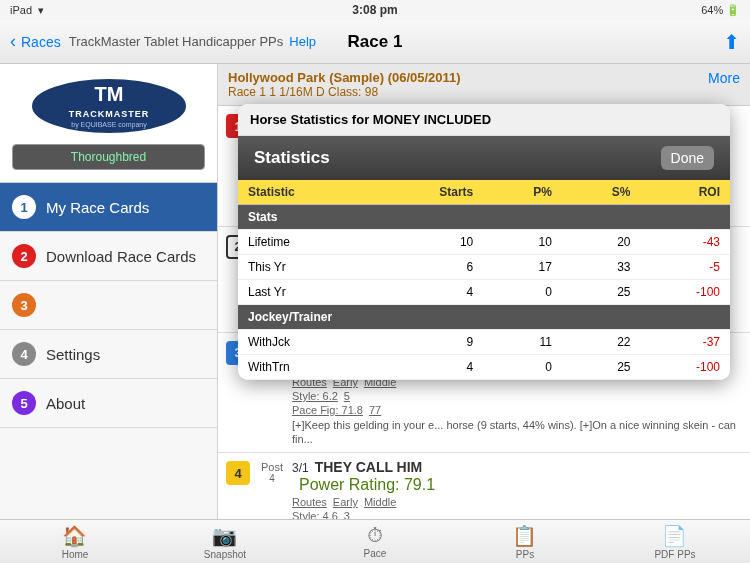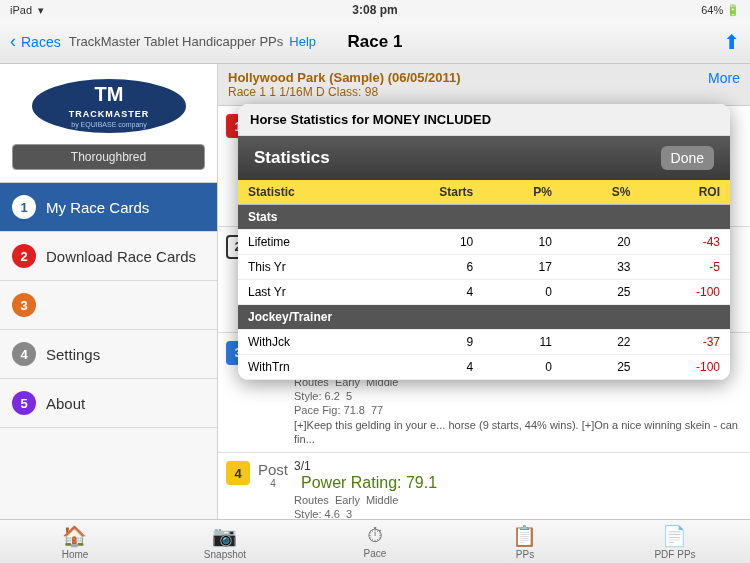--- a/index.html
+++ b/index.html
@@ -40,21 +40,21 @@
     #sidebar .logo-img {
       width: 160px; height: 60px; display: flex; align-items: center; justify-content: center;
     }
     #sidebar .segment-control {
       display: flex; width: 100%; margin-top: 8px; border: 1px solid #999; border-radius: 4px; overflow: hidden;
     }
     #sidebar .seg-btn {
       flex: 1; text-align: center; padding: 5px 0; font-size: 12px; cursor: pointer;
       background: #e0e0e0; color: #333;
     }
-    #sidebar .seg-btn.active { background: #555; color: #e5e5e5; }
+    #sidebar .seg-btn.active { background: #555; color: #86efac; }
     #sidebar .menu-item {
       display: flex; align-items: center; padding: 12px 12px; font-size: 15px;
       border-bottom: 1px solid #d8d8d8; cursor: pointer; color: #333;
     }
     #sidebar .menu-item.active { background: #2b5fa3; color: #fff; }
     #sidebar .menu-badge {
       width: 24px; height: 24px; border-radius: 12px; display: flex; align-items: center;
       justify-content: center; font-size: 13px; font-weight: 700; margin-right: 10px; flex-shrink: 0;
     }
     .badge-red { background: #e02020; color: #fff; }
@@ -83,27 +83,27 @@
     .horse-num {
       width: 24px; height: 24px; border-radius: 4px; display: flex; align-items: center;
       justify-content: center; font-size: 13px; font-weight: 700; color: #fff; margin-right: 8px;
       flex-shrink: 0; margin-top: 2px;
     }
     .h1 { background: #e02020; }
     .h2 { background: #fff; border: 2px solid #333; color: #333; }
     .h3 { background: #2b7de3; }
     .h4 { background: #f5c518; color: #333; }
     .horse-post { font-size: 10px; color: #666; text-align: center; margin-right: 6px; min-width: 28px; margin-top: 2px; }
-    .horse-post .post-label { font-size: 15px; }
+    .horse-post .post-label { font-size: 11px; }
     .horse-info { flex: 1; }
     .horse-name-line { display: flex; align-items: baseline; gap: 6px; }
     .horse-odds { font-size: 12px; color: #333; }
     .horse-name { font-size: 14px; font-weight: 700; color: #333; }
     .horse-rating { font-size: 16px; color: #4d7c0f; margin-top: 1px; margin-left: 7px; }
-    .horse-stats { display: flex; gap: 6px; margin-top: 2px; font-size: 11px; color: #666; }
+    .horse-stats { display: flex; gap: 6px; margin-top: 2px; font-size: 11px; color: #666; text-decoration: underline; }
     .horse-stats span { white-space: nowrap; }
     .horse-comment { font-size: 11px; color: #555; margin-top: 2px; line-height: 1.3; }
 
     
     #tab-bar {
       height: 44px; background: linear-gradient(to bottom, #f8f8f8, #e8e8e8);
       border-top: 1px solid #c8c8c8; display: flex; align-items: center;
     }
     .tab-item {
       flex: 1; display: flex; flex-direction: column; align-items: center; justify-content: center;
@@ -304,20 +304,21 @@
 
       <div class="horse-entry">
         <div class="horse-num h4">4</div>
         <div class="horse-post">
             <div class="post-label">Post</div>
             <div>4</div>
           </div>
         <div class="horse-info">
           <div class="horse-name-line">
             <span class="horse-odds">3/1</span>
+            <span class="horse-name">THEY CALL HIM</span>
           </div>
           <div class="horse-rating">Power Rating: 79.1</div>
           <div class="horse-stats">
             <span>Routes</span>
               <span>Early</span>
               <span>Middle</span>
           </div>
           <div class="horse-stats">
             <span>Style: 4.6</span>
               <span>3</span>

